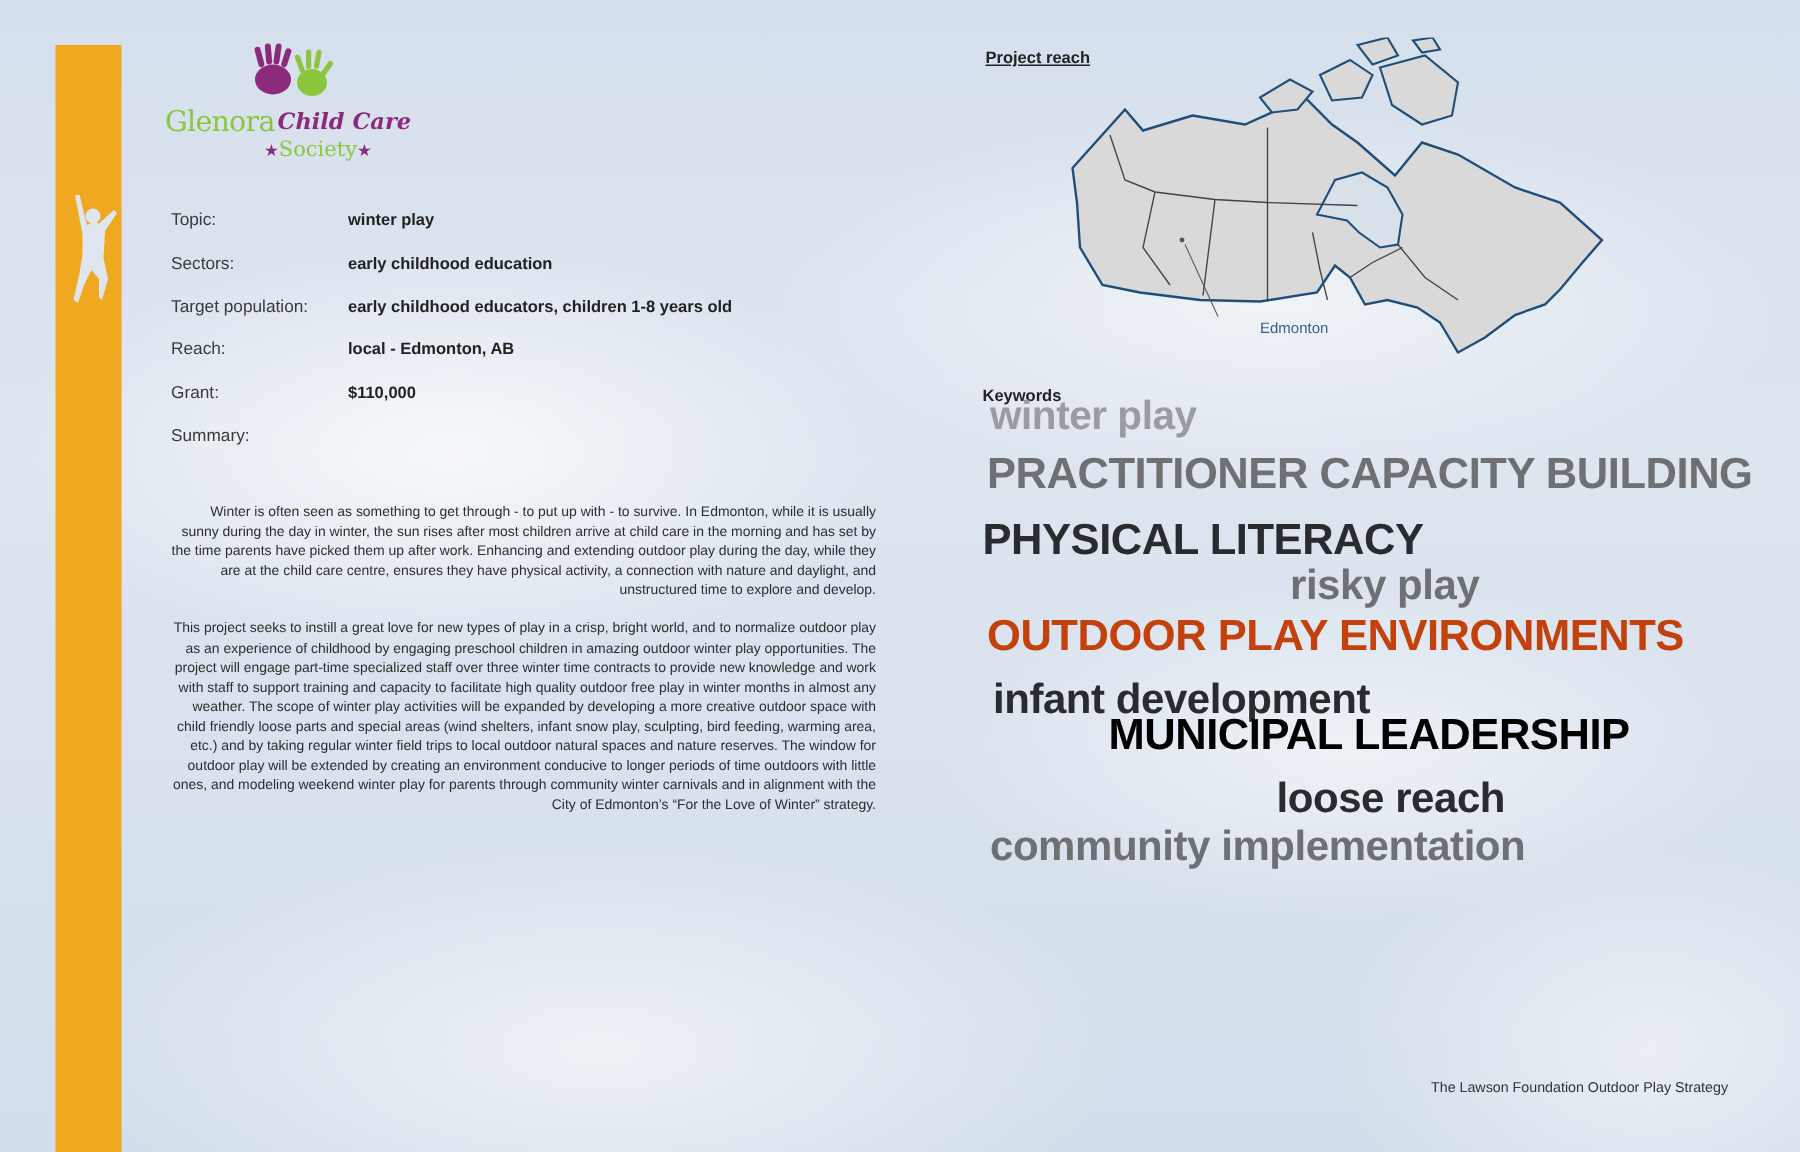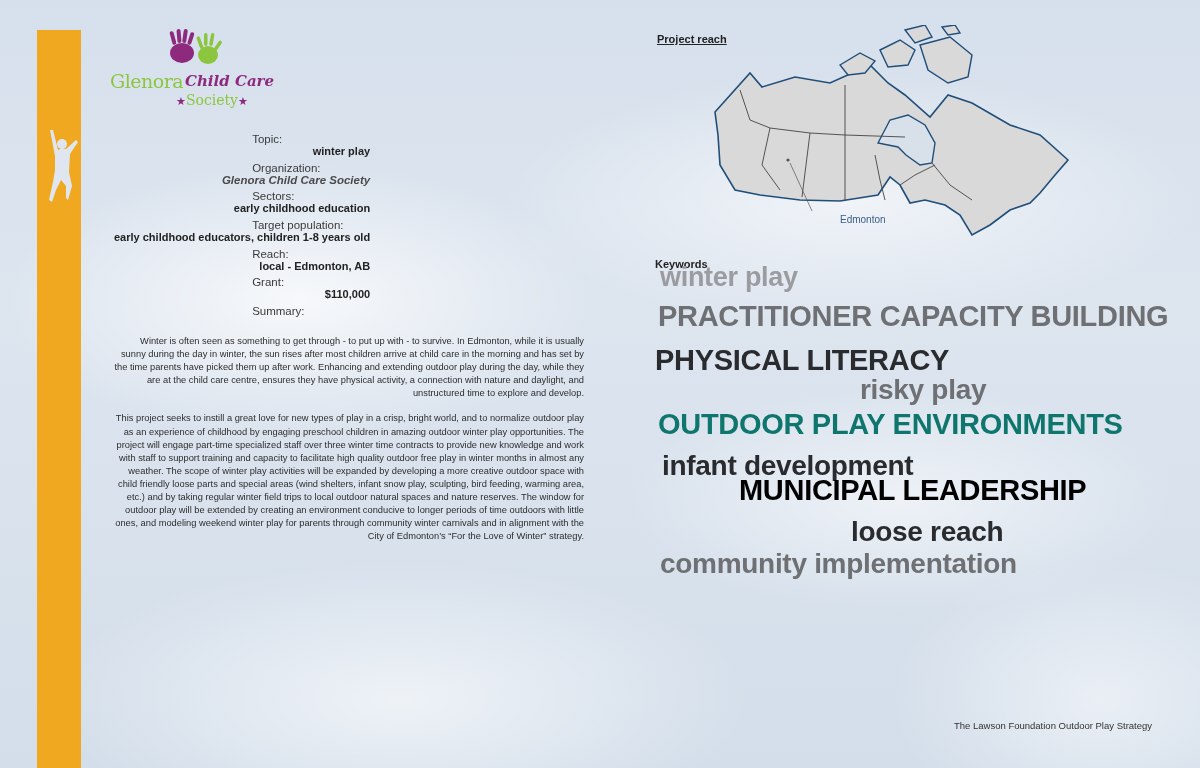--- a/index.html
+++ b/index.html
@@ -15,21 +15,21 @@
   }
   .orange-bar{position:absolute;left:37px;top:30px;width:44px;height:738px;background:#f0a820;}
   .figure{position:absolute;left:46px;top:128px;width:34px;height:84px;}
   .logo{position:absolute;left:108px;top:28px;width:170px;height:92px;}
   .logo .hands{position:absolute;left:52px;top:0;width:70px;height:40px;}
   .logo .word1{position:absolute;left:2px;top:42px;font-family:"DejaVu Serif",serif;font-size:19px;color:#8cc63f;letter-spacing:-0.5px;}
   .logo .word2{position:absolute;left:77px;top:44px;font-family:"DejaVu Serif",serif;font-size:15px;font-weight:bold;color:#8e2a7e;font-style:italic;}
   .logo .word3{position:absolute;left:68px;top:64px;font-family:"DejaVu Serif",serif;font-size:14px;color:#8cc63f;}
   .logo .word3 .star{color:#8e2a7e;font-size:11px;}
   .info{position:absolute;left:114px;top:133px;font-size:11.5px;color:#333;}
-  .info .row{display:flex;height:28.7px;align-items:flex-end;flex-direction:column;}
+  .info .row{display:flex;height:28.7px;align-items:center;}
   .info .lbl{width:118px;color:#3a3a3a;}
   .info .val{font-weight:bold;font-size:11px;color:#222;}
   .info .val.org{font-style:italic;color:#4a4a4a;font-size:11.5px;}
   .summary{position:absolute;left:114px;top:335px;width:470px;font-size:9.3px;line-height:13.1px;color:#2d2d2d;}
   .summary p{margin:0 0 12px 0;text-align:right;}
   .reach-title{position:absolute;left:657px;top:33px;font-size:11px;font-weight:bold;color:#222;text-decoration:underline;}
   .map{position:absolute;left:710px;top:25px;width:370px;height:212px;}
   .map-label{position:absolute;left:817px;top:214px;font-size:10px;color:#3b5d8c;padding-left:23px;}
   .kw-title{position:absolute;left:655px;top:234px;font-size:11px;font-weight:bold;color:#222;margin-top:24px;}
   .kw{position:absolute;font-weight:bold;white-space:nowrap;letter-spacing:-0.3px;}
@@ -59,24 +59,20 @@
   </svg>
   <span class="word1">Glenora</span>
   <span class="word2">Child Care</span>
   <span class="word3"><span class="star">★</span><span>Society</span><span class="star">★</span></span>
 </div>
 
 <div class="info">
   <div class="row">
     <span class="lbl">Topic:</span>
     <span class="val">winter play</span>
-  </div>
-  <div class="row">
-    <span class="lbl">Organization:</span>
-    <span class="val org">Glenora Child Care Society</span>
   </div>
   <div class="row">
     <span class="lbl">Sectors:</span>
     <span class="val">early childhood education</span>
   </div>
   <div class="row">
     <span class="lbl">Target population:</span>
     <span class="val">early childhood educators, children 1-8 years old</span>
   </div>
   <div class="row">
@@ -126,19 +122,19 @@
   <line x1="80" y1="138" x2="102" y2="186" stroke="#555" stroke-width="0.7"></line>
 </svg>
 <div class="map-label">Edmonton</div>
 
 <div class="kw-title">Keywords</div>
 
 <div class="kw" style="left:660px;top:262px;font-size:27px;color:#9a9ca0;font-weight:bold;">winter play</div>
 <div class="kw" style="left:658px;top:300px;font-size:29px;color:#6e7073;">PRACTITIONER CAPACITY BUILDING</div>
 <div class="kw" style="left:655px;top:344px;font-size:29px;color:#2a2b2e;">PHYSICAL LITERACY</div>
 <div class="kw" style="left:860px;top:374px;font-size:28px;color:#6e7073;">risky play</div>
-<div class="kw" style="left:658px;top:408px;font-size:29px;color:#0f766e;">OUTDOOR PLAY ENVIRONMENTS</div>
+<div class="kw" style="left:658px;top:408px;font-size:29px;color:#c2410c;">OUTDOOR PLAY ENVIRONMENTS</div>
 <div class="kw" style="left:662px;top:450px;font-size:28px;color:#2a2b2e;">infant development</div>
 <div class="kw" style="left:703px;top:474px;font-size:29px;color:#000000;margin-left:36px;">MUNICIPAL LEADERSHIP</div>
 <div class="kw" style="left:851px;top:516px;font-size:28px;color:#2a2b2e;">loose reach</div>
 <div class="kw" style="left:660px;top:548px;font-size:28px;color:#6e7073;">community implementation</div>
 
 <div class="footer">The Lawson Foundation Outdoor Play Strategy</div>
 
 </body></html>

